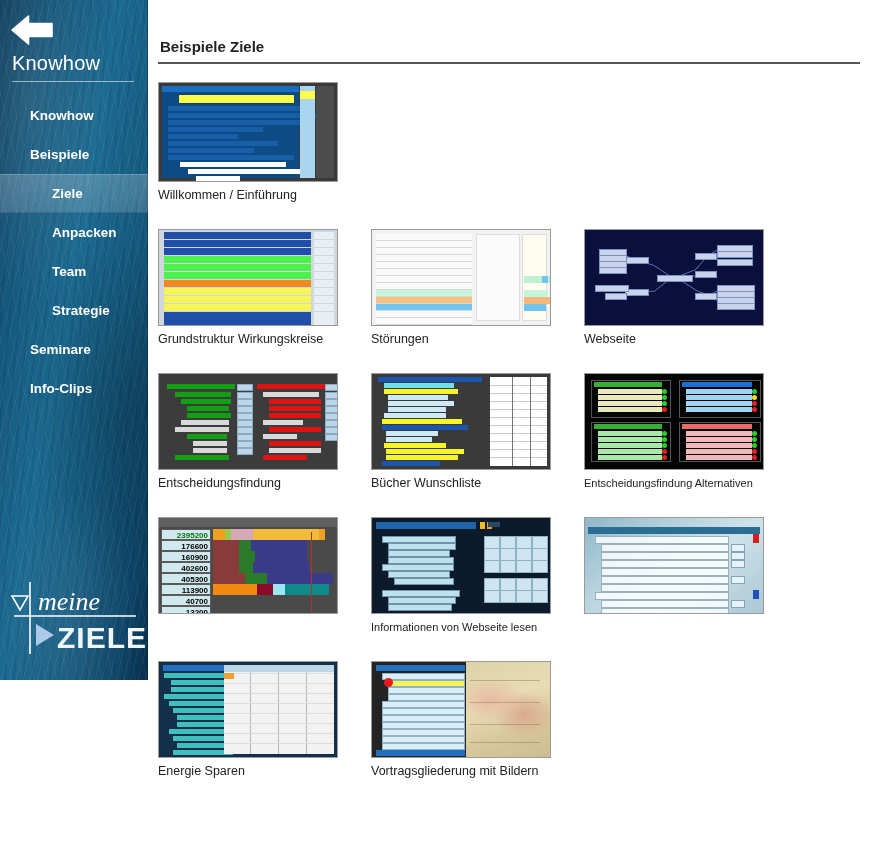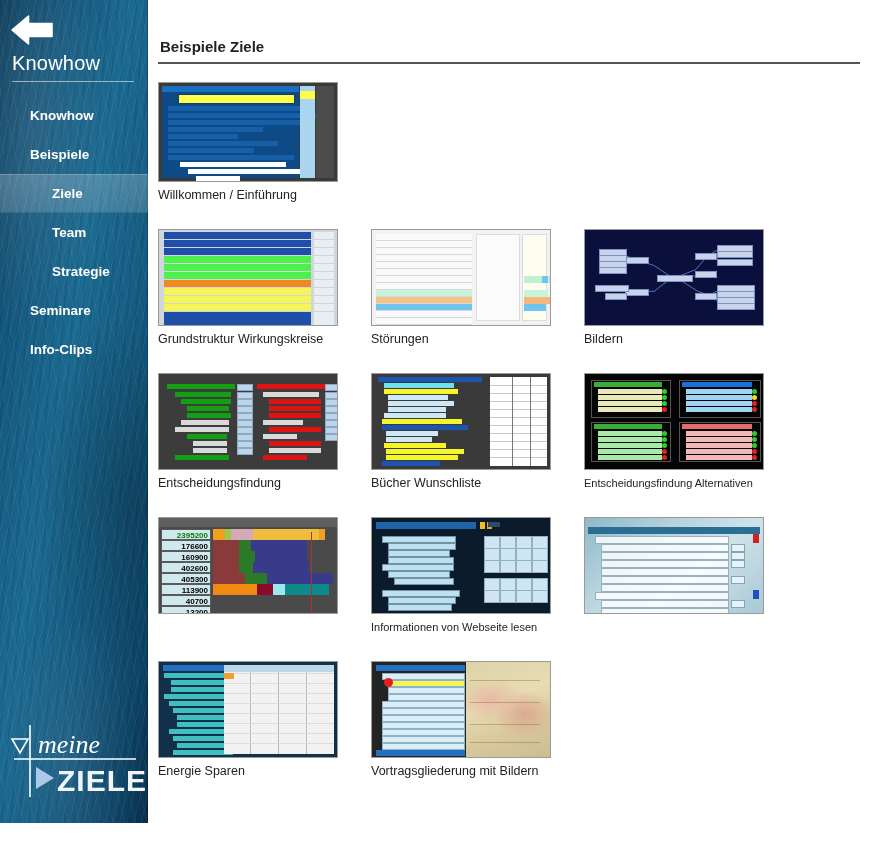--- a/index.html
+++ b/index.html
@@ -7,21 +7,21 @@
     width:870px;height:857px;overflow:hidden;
     font-family:"Liberation Sans", sans-serif;
     background:#ffffff;
     -webkit-font-smoothing:antialiased;
   }
   .app{position:relative;width:870px;height:857px;display:flex;}
 
   
   .sidebar{
     position:relative;
-    width:148px;height:823px;flex:0 0 148px;
+    width:148px;height:680px;flex:0 0 148px;
     background:
       repeating-linear-gradient(103deg, rgba(255,255,255,.055) 0px, rgba(255,255,255,.055) 1px, rgba(0,0,0,0) 1px, rgba(0,0,0,0) 7px),
       repeating-linear-gradient(77deg, rgba(255,255,255,.04) 0px, rgba(255,255,255,.04) 1px, rgba(0,0,0,0) 1px, rgba(0,0,0,0) 11px),
       repeating-linear-gradient(95deg, rgba(0,0,0,.08) 0px, rgba(0,0,0,.08) 2px, rgba(0,0,0,0) 2px, rgba(0,0,0,0) 9px),
       linear-gradient(100deg,#0b3d5c 0%,#14577d 22%,#1b6a91 45%,#14597f 68%,#0d4467 88%,#092f4c 100%);
     overflow:hidden;
     box-shadow:inset -1px 0 0 rgba(0,0,0,.25);
   }
   .sidebar:before{
     content:"";position:absolute;inset:0;
@@ -197,20 +197,21 @@
       <path d="M20.5 6 L4 20 L20.5 34 L20.5 26.5 L44 26.5 L44 13.5 L20.5 13.5 Z" fill="#ffffff" stroke="#ffffff" stroke-width="1.6" stroke-linejoin="round"></path>
     </svg>
 
     <div class="brand-title">Knowhow</div>
     <div class="brand-rule"></div>
 
     <nav class="nav">
       <div class="nav-item lvl1">Knowhow</div>
       <div class="nav-item lvl1">Beispiele</div>
       <div class="nav-item lvl2 active">Ziele</div>
+      <div class="nav-item lvl2">Anpacken</div>
       <div class="nav-item lvl2">Team</div>
       <div class="nav-item lvl2">Strategie</div>
       <div class="nav-item lvl1">Seminare</div>
       <div class="nav-item lvl1">Info-Clips</div>
     </nav>
 
     <svg class="logo" viewBox="0 0 148 112">
 
       <line x1="30" y1="14" x2="30" y2="86" stroke="#ffffff" stroke-width="1.6"></line>
       <line x1="14" y1="48" x2="136" y2="48" stroke="#ffffff" stroke-width="1.6"></line>
@@ -361,21 +362,21 @@
             <div class="node" style="left:110px;top:63px;width:20px;"></div>
             <div class="node" style="left:132px;top:15px;width:34px;"></div>
             <div class="node" style="left:132px;top:21px;width:34px;"></div>
             <div class="node" style="left:132px;top:29px;width:34px;"></div>
             <div class="node" style="left:132px;top:55px;width:36px;"></div>
             <div class="node" style="left:132px;top:61px;width:36px;"></div>
             <div class="node" style="left:132px;top:67px;width:36px;"></div>
             <div class="node" style="left:132px;top:73px;width:36px;"></div>
           </div>
         </div>
-        <div class="caption">Bildern</div>
+        <div class="caption">Webseite</div>
       </div>
 
       <div class="cell">
         <div class="thumb">
           <div class="tb t6">
             <div class="r" style="left:8px;top:10px;width:68px;background:#12a012;"></div>
             <div class="r" style="left:16px;top:18px;width:56px;background:#12a012;"></div>
             <div class="r" style="left:22px;top:25px;width:50px;background:#12a012;"></div>
             <div class="r" style="left:28px;top:32px;width:42px;background:#12a012;"></div>
             <div class="r" style="left:28px;top:39px;width:44px;background:#12a012;"></div>

